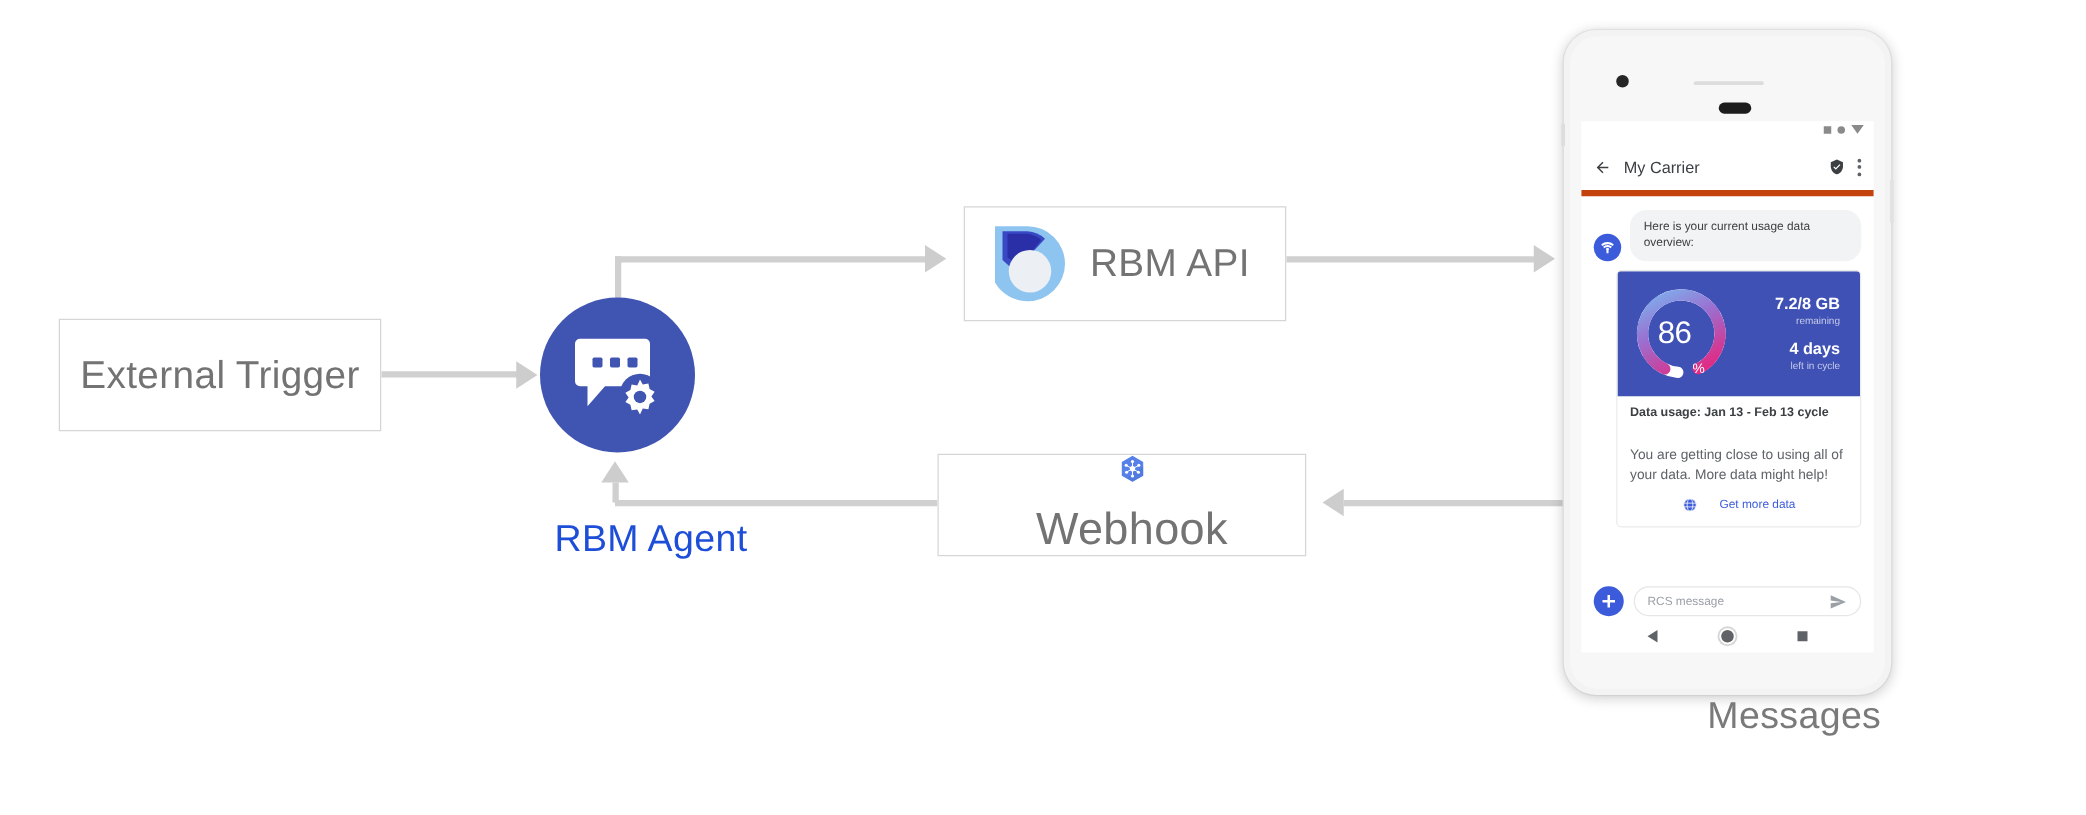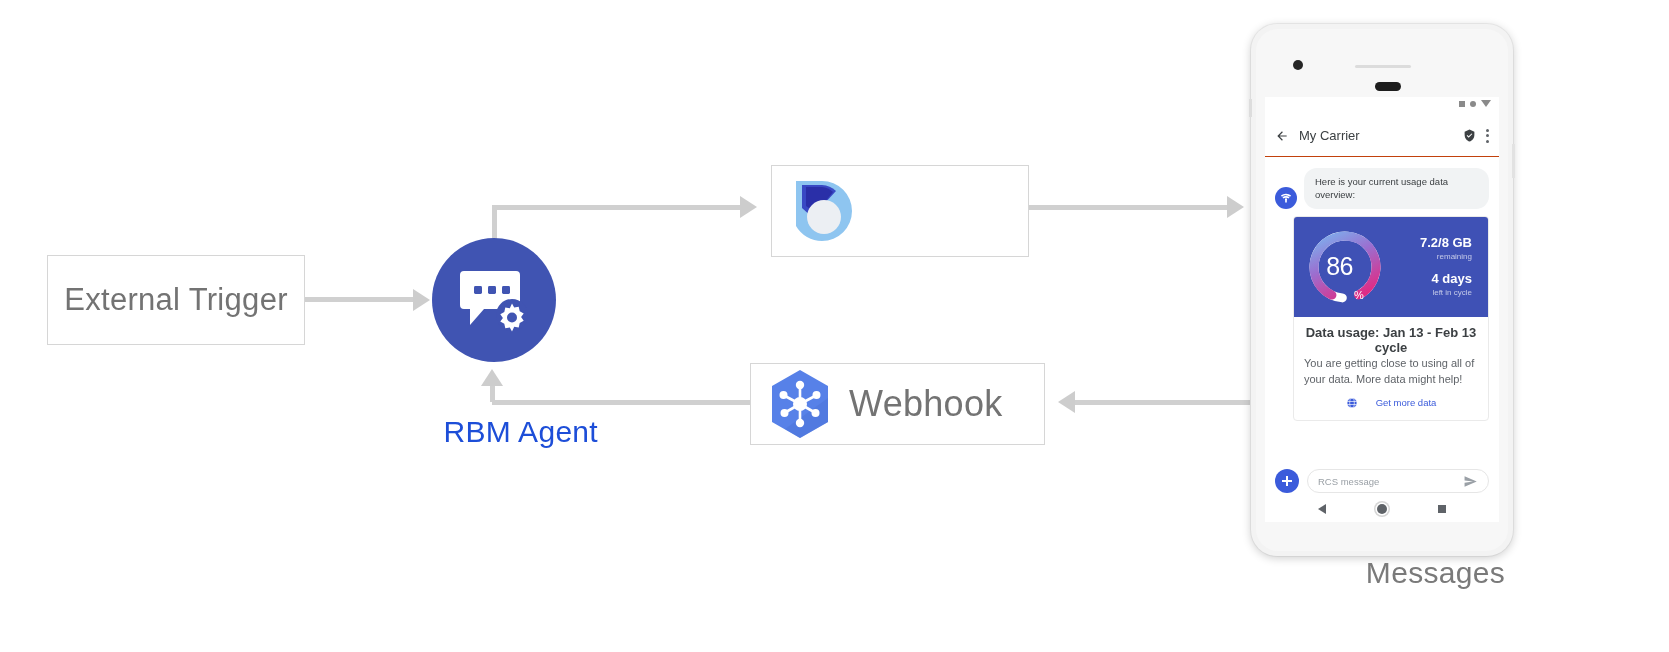--- a/index.html
+++ b/index.html
@@ -14,21 +14,21 @@
 
   
   #external-trigger{left:47px;top:255px;width:258px;height:90px;justify-content:center;}
   #external-trigger .node-label{font-size:31px;}
 
   
   #rbm-api-box{left:771px;top:165px;width:258px;height:92px;padding-left:14px;gap:14px;}
   #rbm-api-box .node-label{font-size:31px;}
 
   
-  #webhook-box{left:750px;top:363px;width:295px;height:82px;padding-left:16px;gap:16px;}
+  #webhook-box{left:750px;top:363px;width:295px;height:82px;padding-left:16px;gap:16px;flex-direction:column;}
   #webhook-box .node-label{font-size:36px;}
 
   
   #rbm-agent{position:absolute;left:432px;top:238px;width:124px;height:124px;
              border-radius:50%;background:#4054b2;}
   #rbm-agent svg{position:absolute;left:50%;top:50%;transform:translate(-50%,-50%);}
   #rbm-agent-caption{position:absolute;left:392px;top:415px;width:206px;text-align:right;
         font-size:30px;font-weight:300;color:#1d4ed8;letter-spacing:.3px;}
 
   
@@ -63,21 +63,21 @@
 
   
   #status-bar{position:absolute;right:8px;top:3px;display:flex;align-items:center;gap:5px;}
   .st-sq{width:6px;height:6px;background:#8a8a8a;}
   .st-dot{width:6px;height:6px;border-radius:50%;background:#8a8a8a;}
   .st-tri{width:0;height:0;border-left:5px solid transparent;border-right:5px solid transparent;
           border-top:7px solid #8a8a8a;}
 
   
   #app-bar{position:absolute;left:0;top:18px;width:100%;height:42px;background:#fff;
-           border-bottom:1px solid #c2410c;display:flex;align-items:center;padding:0 10px;
+           border-bottom:5px solid #c2410c;display:flex;align-items:center;padding:0 10px;
            box-sizing:border-box;gap:10px;}
   #app-title{font-size:13px;color:#3c4043;flex:1;}
   #kebab{display:flex;flex-direction:column;gap:2.5px;align-items:center;}
   #kebab span{width:3px;height:3px;border-radius:50%;background:#5f6368;}
 
   
   #convo{position:absolute;left:0;top:61px;right:0;bottom:54px;overflow:hidden;padding:10px 0 0 0;}
   #msg-row{display:flex;align-items:flex-end;gap:7px;padding:0 10px;}
   #avatar{width:22px;height:22px;border-radius:50%;background:#3b5bdb;flex:0 0 22px;
           display:flex;align-items:center;justify-content:center;}
@@ -93,21 +93,21 @@
   #gauge-pct{position:absolute;left:0;top:0;width:100%;height:100%;
              display:flex;align-items:center;justify-content:center;}
   #gauge-num{font-size:25px;color:#fff;font-weight:300;letter-spacing:-.5px;}
   #gauge-unit{font-size:11px;color:#fff;font-weight:300;margin-left:1px;align-self:flex-end;
               padding-bottom:5px;}
   #card-stats{flex:1;display:flex;flex-direction:column;justify-content:center;
               align-items:flex-end;text-align:right;gap:11px;padding-right:4px;}
   .stat-main{font-size:13px;color:#ffffff;font-weight:bold;line-height:1.1;}
   .stat-sub{font-size:8px;color:#c5cae9;line-height:1.1;margin-top:2px;}
   #card-body{padding:8px 10px 9px 10px;}
-  #card-title{font-size:13px;font-weight:bold;color:#3c4043;margin-bottom:1px;text-align:center;}
+  #card-title{font-size:10px;font-weight:bold;color:#3c4043;margin-bottom:21px;}
   #card-desc{font-size:11px;color:#5f6368;line-height:1.45;}
   #card-action{display:flex;align-items:center;justify-content:center;gap:18px;
                margin-top:9px;padding-bottom:2px;}
   #card-action-label{font-size:9.5px;color:#3b5bdb;font-weight:500;}
 
   
   #composer{position:absolute;left:0;right:0;bottom:28px;height:26px;display:flex;
             align-items:center;gap:8px;padding:0 10px;box-sizing:border-box;}
   #plus-btn{width:24px;height:24px;border-radius:50%;background:#3b5bdb;flex:0 0 24px;
             position:relative;}
@@ -169,20 +169,21 @@
   </div>
   <div id="rbm-agent-caption">RBM Agent</div>
 
   <div class="node-box" id="rbm-api-box">
     <svg width="72" height="72" viewBox="0 0 72 72">
       <path d="M10 6h26a30 30 0 0 1 0 60 30 30 0 0 1-26-15V6z" fill="#8ec5f0"></path>
       <path d="M16 10h20a22 22 0 0 1 14 6L26 42 16 33V10z" fill="#3949c4"></path>
       <path d="M20 12h16a19 19 0 0 1 11 5L30 38l-10-7V12z" fill="#2a2fa8"></path>
       <circle cx="38" cy="42" r="17" fill="#eceff3"></circle>
     </svg>
+    <span class="node-label">RBM API</span>
   </div>
 
   <div class="node-box" id="webhook-box">
     <svg width="66" height="72" viewBox="0 0 66 72">
       <path d="M33 2l28 16v36L33 70 5 54V18z" fill="#5781e8"></path>
       <path d="M61 30v24L33 70 18 61z" fill="#4c74d9" opacity=".55"></path>
       <g stroke="#ffffff" stroke-width="2.6" stroke-linecap="round">
         <line x1="33" y1="36" x2="33" y2="19"></line>
         <line x1="33" y1="36" x2="33" y2="53"></line>
         <line x1="33" y1="36" x2="18" y2="28"></line>

